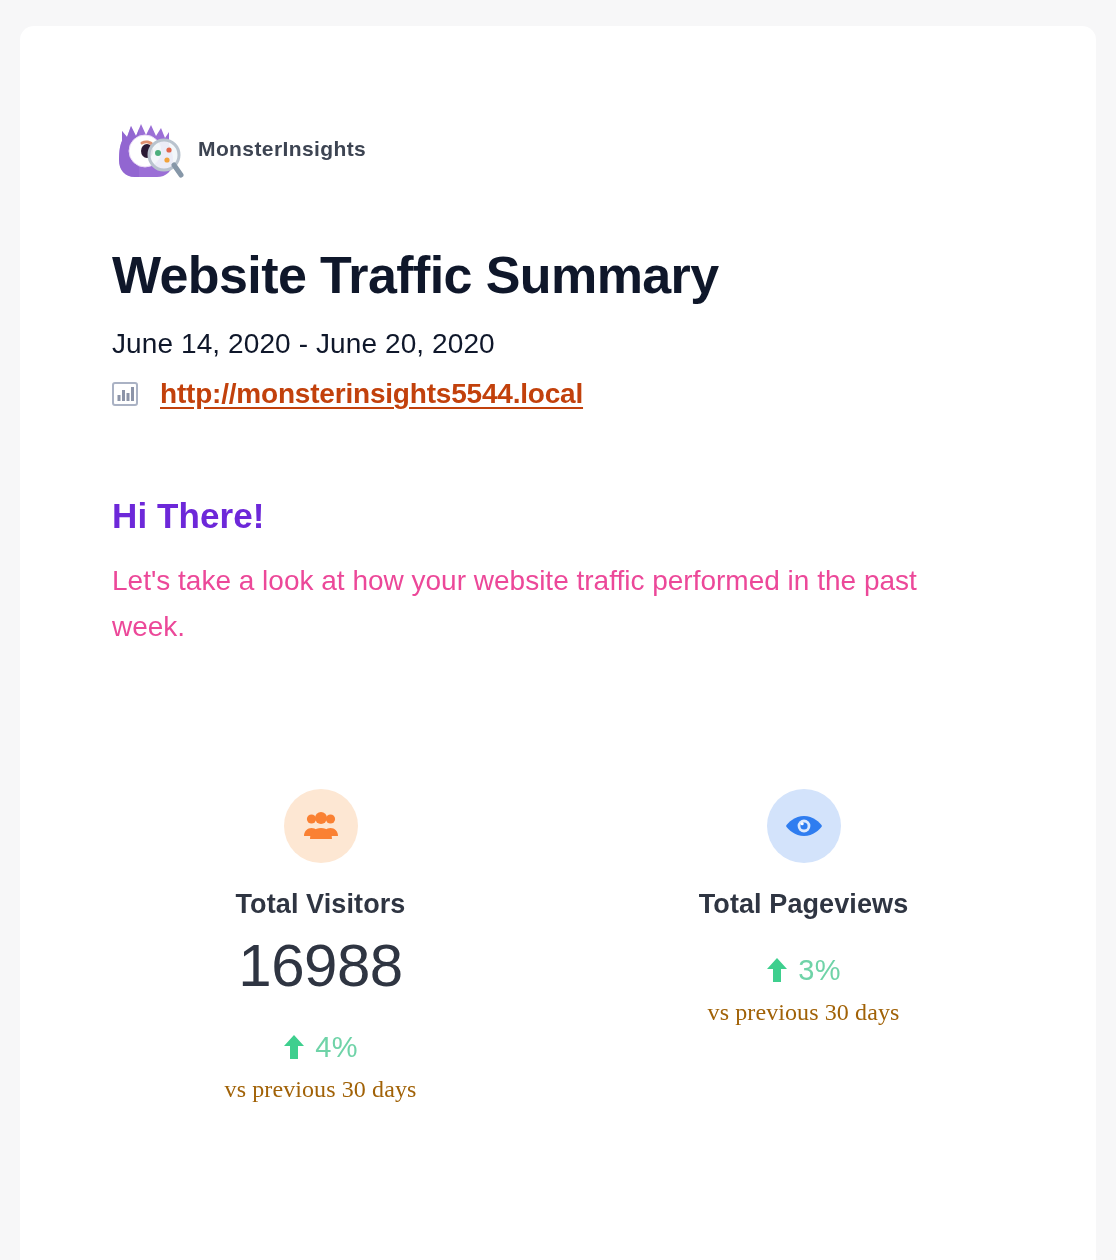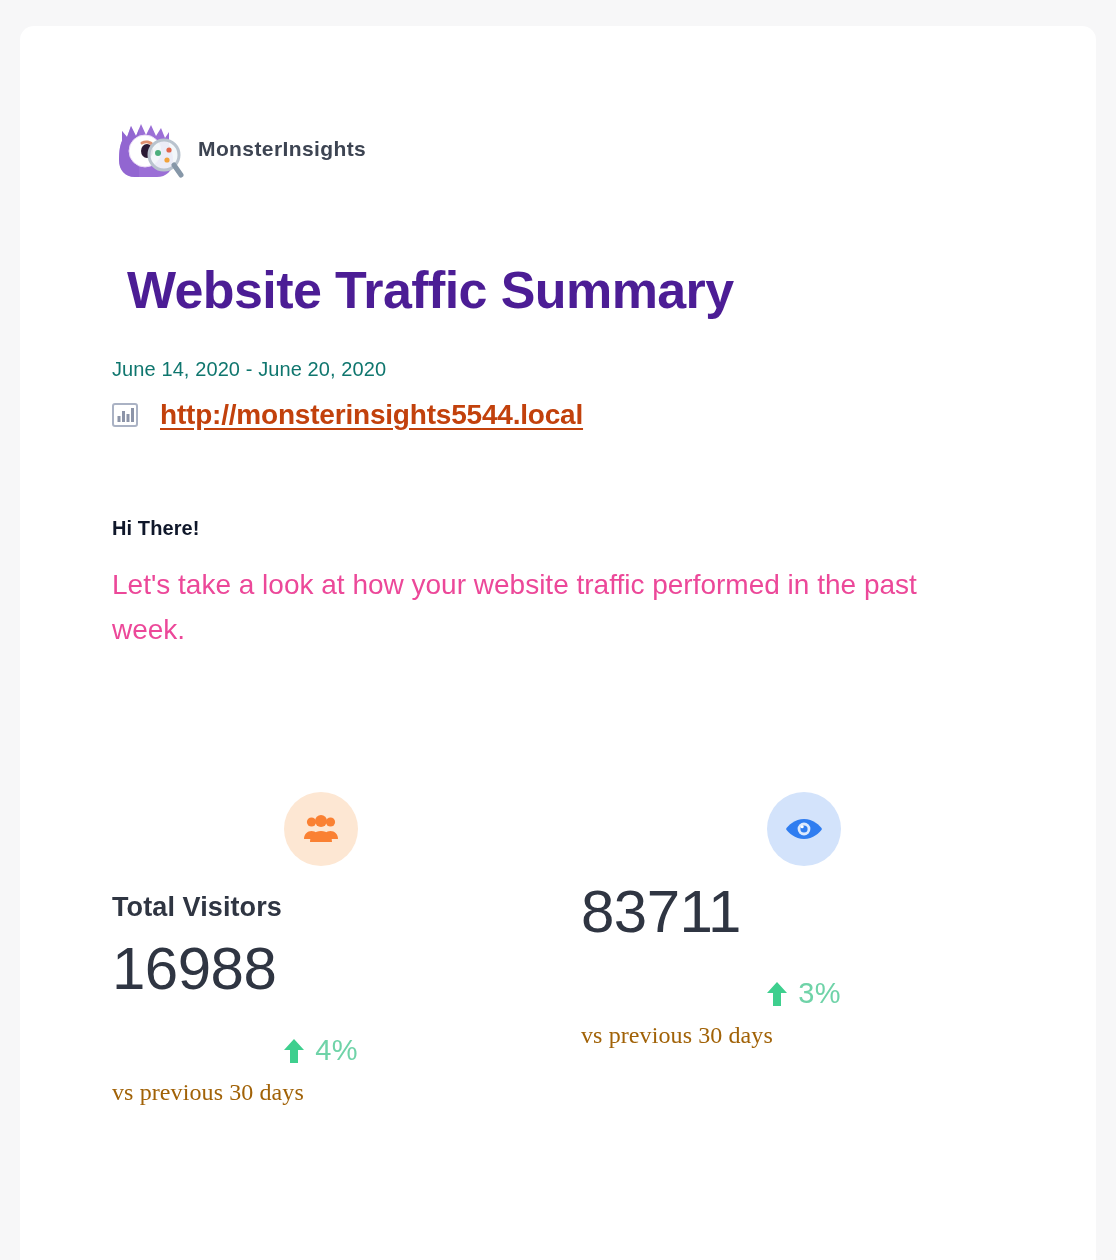--- a/index.html
+++ b/index.html
@@ -52,35 +52,35 @@
     margin-left: 14px;
     font-size: 21px;
     font-weight: bold;
     letter-spacing: 0.4px;
     color: #3d4452;
     white-space: nowrap;
   }
 
   
   .page-title {
-    margin: 15px;
+    margin: 0;
     padding-top: 62px;
     font-size: 52px;
     line-height: 1.05;
     font-weight: bold;
     letter-spacing: -0.6px;
-    color: #4c1d95;
+    color: #0f172a;
   }
 
   .date-range {
     margin: 0;
     padding-top: 24px;
-    font-size: 20px;
+    font-size: 28px;
     line-height: 1.2;
-    color: #0f766e;
+    color: #0f172a;
     letter-spacing: 0.1px;
   }
 
   .site-line {
     display: flex;
     align-items: center;
     padding-top: 18px;
   }
   .chart-mini-icon {
     flex: 0 0 auto;
@@ -97,41 +97,42 @@
     text-decoration: underline;
     text-underline-offset: 4px;
     letter-spacing: -0.2px;
     white-space: nowrap;
   }
 
   
   .greeting {
     margin: 0;
     padding-top: 86px;
-    font-size: 20px;
-    font-weight: bold;
-    color: #0f172a;
+    font-size: 35px;
+    font-weight: bold;
+    color: #6d28d9;
     letter-spacing: 0.1px;
   }
   .lead {
     margin: 0;
     padding-top: 22px;
     font-size: 28px;
     line-height: 1.62;
     color: #ec4899;
     max-width: 860px;
   }
 
   
   .stats-grid {
     display: flex;
     padding-top: 140px;
   }
   .stat-col {
     width: 50%;
+    text-align: center;
     box-sizing: border-box;
   }
   .stat-col.left  { padding-right: 40px; }
   .stat-col.right { padding-left:  12px; }
 
   .stat-badge {
     width: 74px;
     height: 74px;
     border-radius: 50%;
     margin: 0 auto;
@@ -260,21 +261,21 @@
         <div class="stat-badge pageviews">
           <span>
             <svg width="38" height="26" viewBox="0 0 38 26" xmlns="http://www.w3.org/2000/svg">
               <path d="M19 3 C28 3 35 9.5 37 13 C35 16.5 28 23 19 23 C10 23 3 16.5 1 13 C3 9.5 10 3 19 3 Z" fill="#2f7df0"></path>
               <circle cx="19" cy="13" r="6.4" fill="#dce9fd"></circle>
               <circle cx="19" cy="13" r="3.6" fill="#2f7df0"></circle>
               <circle cx="17.2" cy="10.8" r="1.5" fill="#ffffff"></circle>
             </svg>
           </span>
         </div>
-        <div class="stat-value">83711</div>
+        <div class="stat-label">Total Pageviews</div>
         <div class="stat-delta">
           <span class="delta-arrow">
             <svg width="22" height="26" viewBox="0 0 22 26" xmlns="http://www.w3.org/2000/svg">
               <path d="M11 1 L21 12 L15 12 L15 25 L7 25 L7 12 L1 12 Z" fill="#3ecf8e"></path>
             </svg>
           </span>
           <span class="delta-pct">3%</span>
         </div>
         <div class="stat-compare">vs previous 30 days</div>
       </div>

